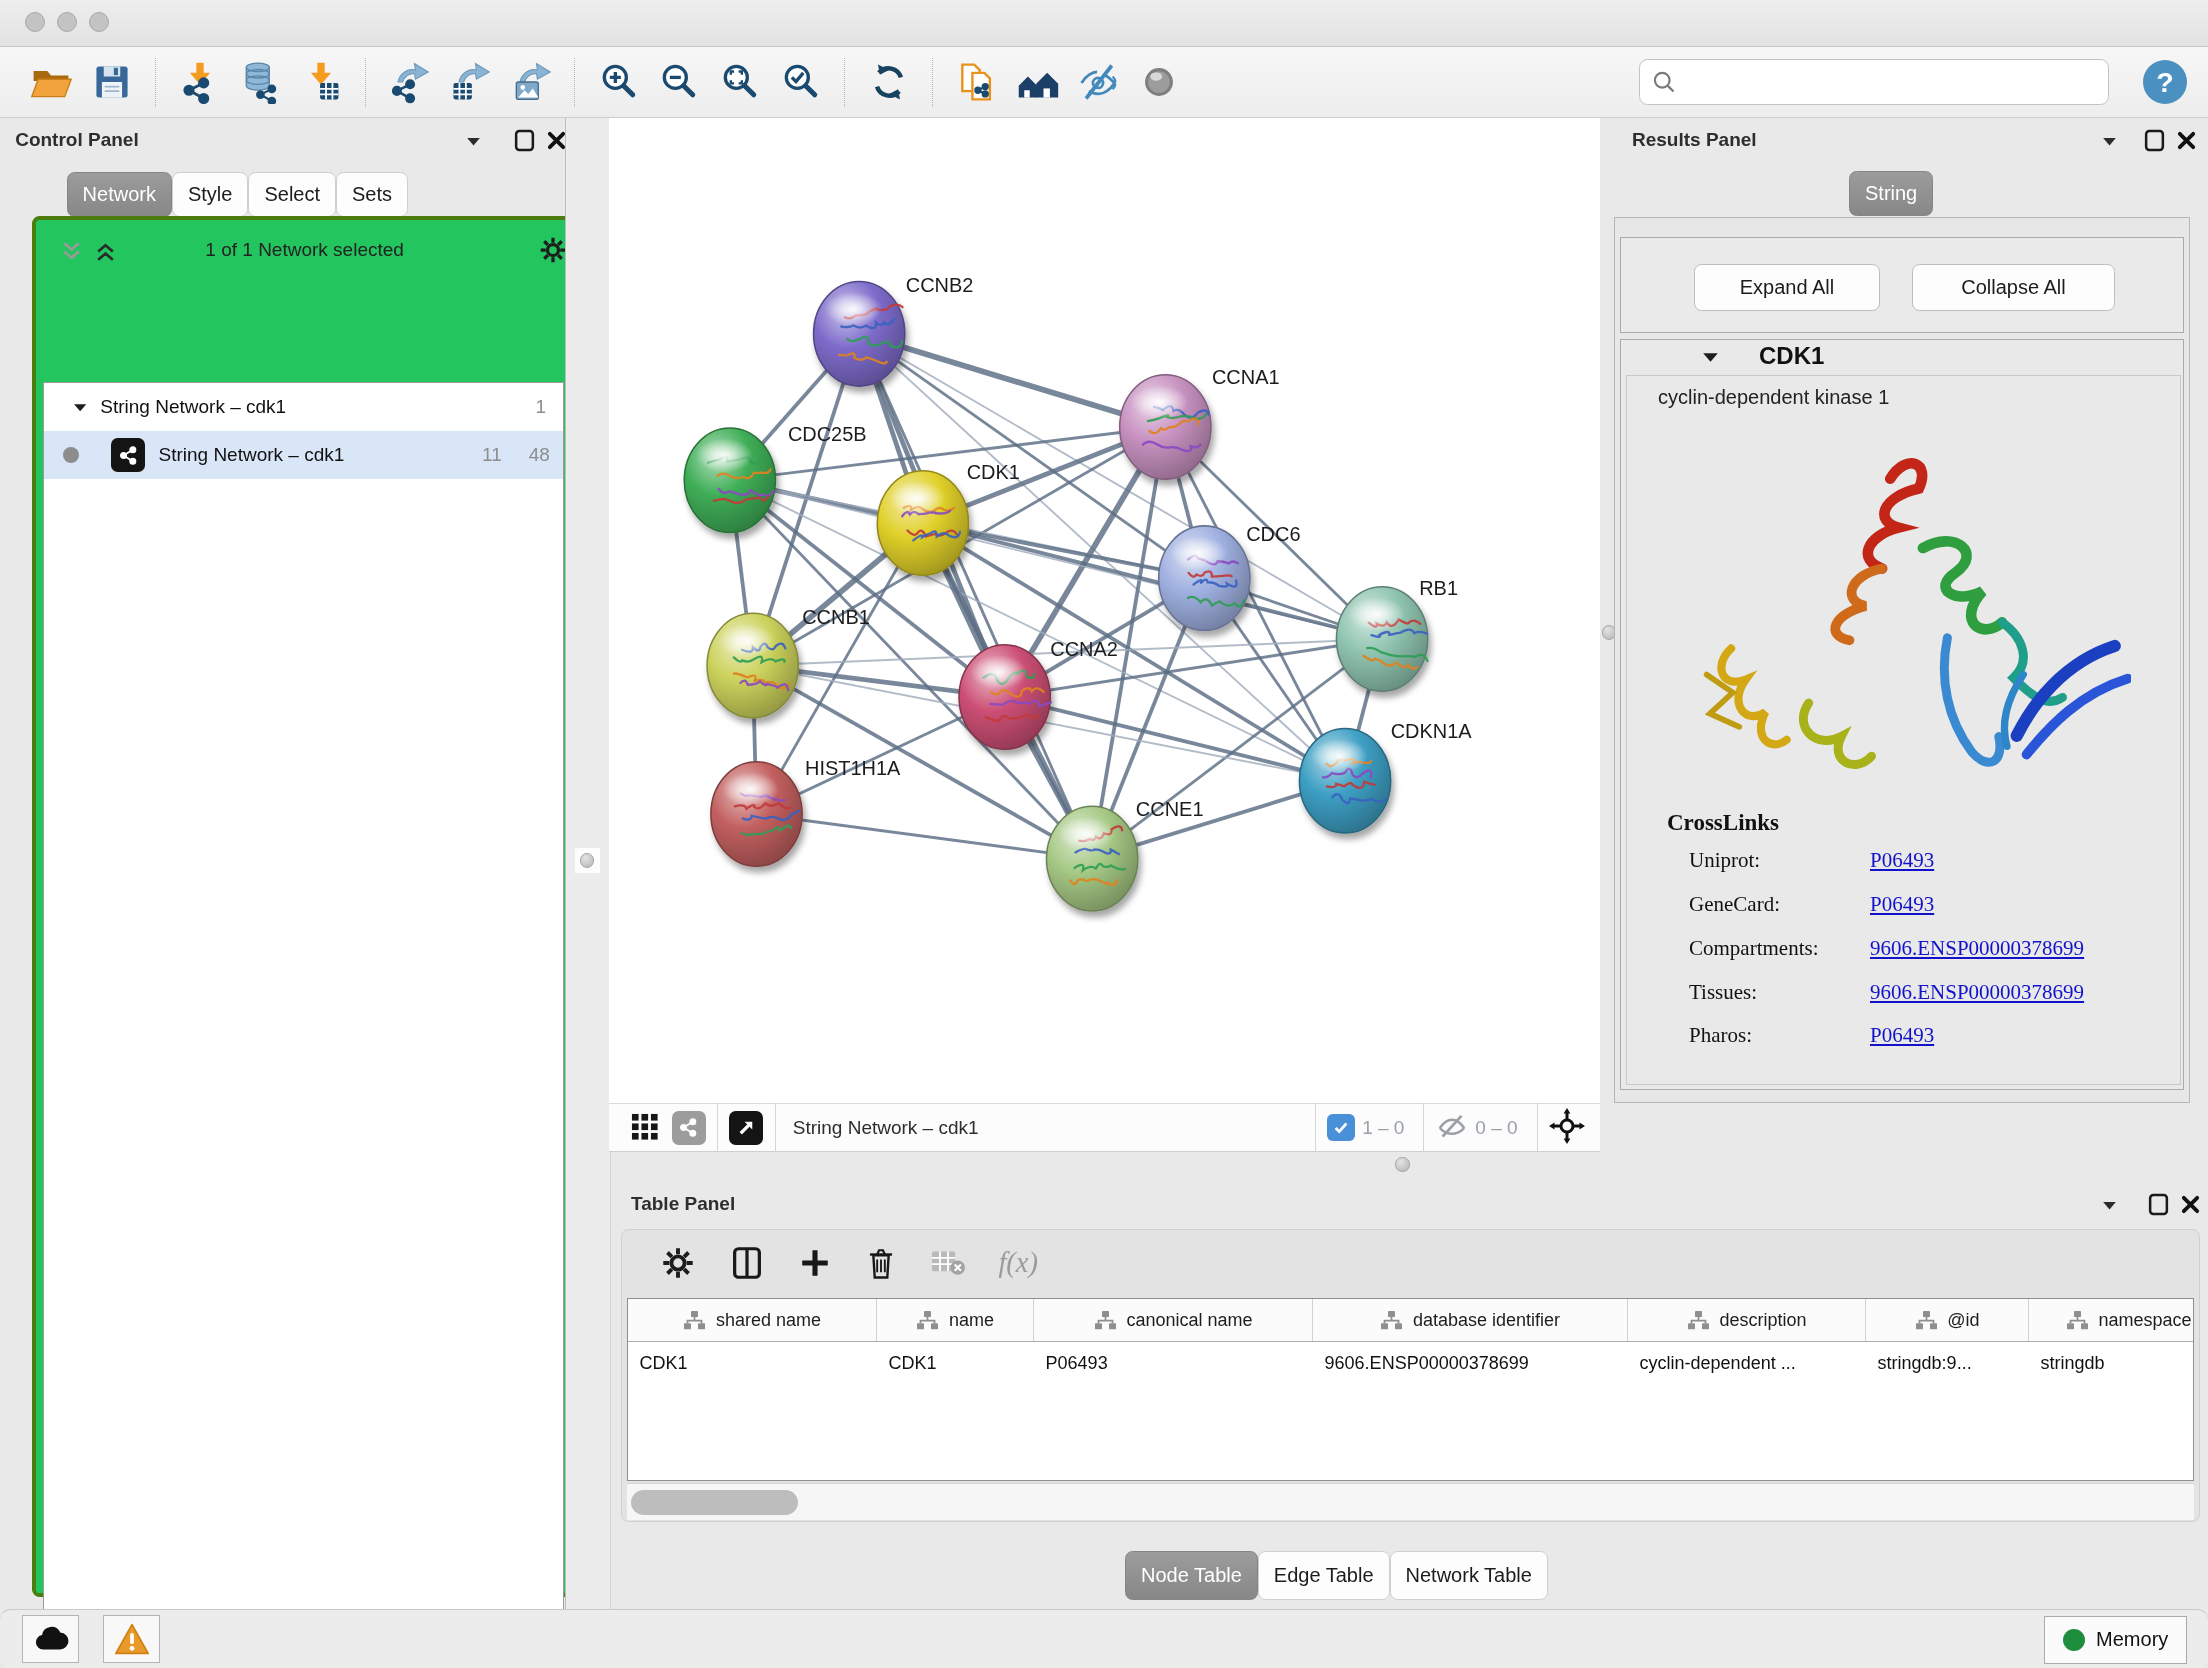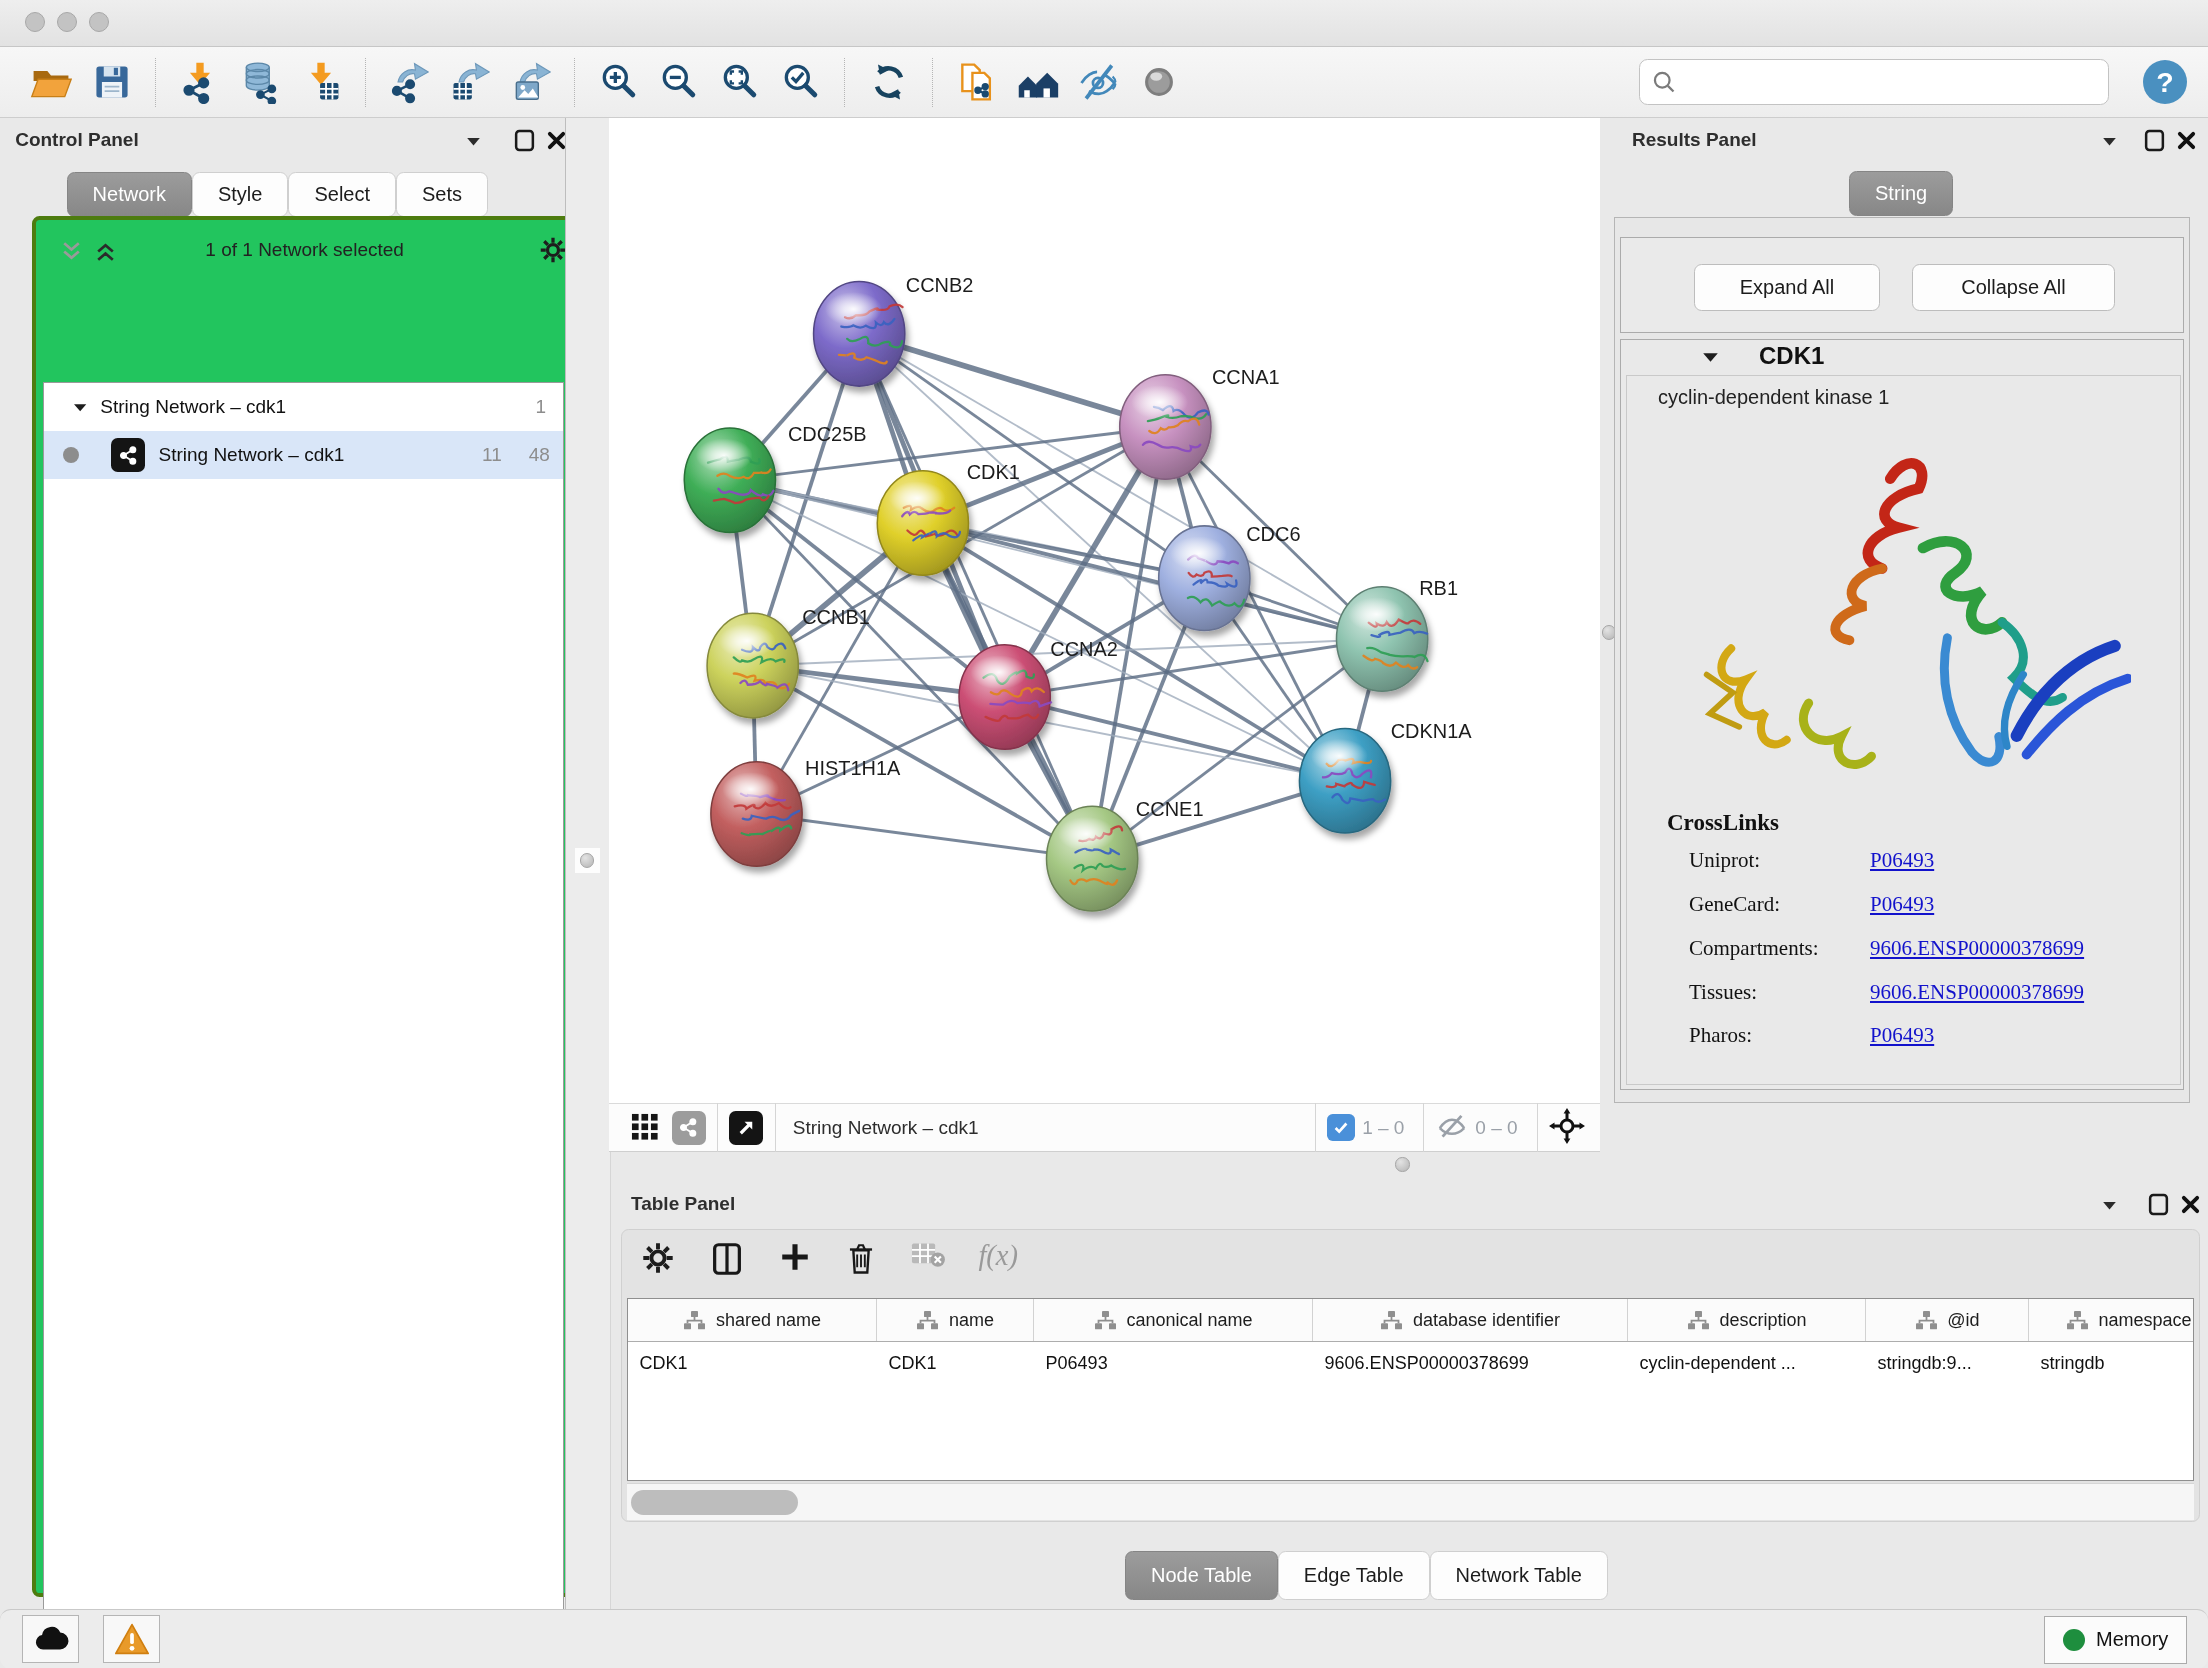--- a/index.html
+++ b/index.html
@@ -14,21 +14,21 @@
   .tb-btn{width:51px;height:53px;display:flex;align-items:center;justify-content:center;flex:none;margin:0 4.8px;}
   .tb-btn svg{width:44px;height:44px;}
   .tb-sep{flex:none;height:49px;border-left:1.9px dotted #b5b5b5;margin:0 13.3px;}
   #search-box{margin-left:auto;width:468px;height:44px;background:#fff;border:1px solid #c3c3c3;border-radius:8.6px;display:flex;align-items:center;flex:none;}
   #search-box svg{width:27px;height:27px;margin:0 7.6px 0 11.4px;flex:none;}
   #search-input{border:none;outline:none;flex:1;height:38px;font-size:19px;background:transparent;}
   #help-btn{width:44px;height:44px;border-radius:50%;background:#4a90c0;color:#fff;font-size:28.5px;font-weight:bold;display:flex;align-items:center;justify-content:center;margin-left:34px;flex:none;}
   
   .panel-title{font-size:19px;color:#2e2e2e;font-weight:bold;}
   .pn-ctrl svg{display:block;}
-  .tabbtn{height:45px;border-radius:7.6px;background:#fdfdfd;border:1px solid #cfcfcf;display:flex;align-items:center;justify-content:center;font-size:20px;color:#1c1c1c;padding:0 25px;box-sizing:border-box;}
+  .tabbtn{height:45px;border-radius:7.6px;background:#fdfdfd;border:1px solid #cfcfcf;display:flex;align-items:center;justify-content:center;font-size:20px;color:#1c1c1c;padding:0 15px;box-sizing:border-box;}
   .tabbtn.sel{background:linear-gradient(#9c9c9c,#878787);color:#fff;border-color:#858585;}
   
   #control-panel{left:7.6px;top:118px;width:557px;height:1476px;}
   #cp-tabs{position:absolute;left:59px;top:54px;display:flex;}
   #cp-box{position:absolute;left:24px;top:98px;width:538px;height:1373px;background:#22c55e;border:4px solid #4d7c0f;border-radius:7.6px;}
   #cp-head{position:absolute;left:0;top:11.4px;width:100%;height:38px;}
   #cp-summary{position:absolute;left:0;top:7.6px;width:100%;text-align:center;font-size:19px;color:#222;}
   #cp-list{position:absolute;left:7.6px;top:162px;width:521px;height:1301px;background:#fff;border:1.4px solid #9a9a9a;box-sizing:border-box;}
   .tree-row{position:relative;height:48px;display:flex;align-items:center;font-size:19px;color:#111;}
   .tree-row.sel{background:#d9e6f8;}
@@ -55,21 +55,21 @@
   #rp-gene{position:absolute;left:152px;top:224px;font-size:24px;font-weight:bold;color:#111;}
   #rp-desc{position:absolute;left:51px;top:268px;font-size:20px;color:#222;}
   #crosslinks{position:absolute;left:0;top:0;width:100%;font-family:"Liberation Serif",serif;}
   #cl-head{position:absolute;left:60px;top:692px;font-size:23px;font-weight:bold;color:#111;font-family:"Liberation Serif",serif;}
   .cl-row{position:absolute;left:82px;font-size:21px;color:#111;font-family:"Liberation Serif",serif;}
   .cl-val{position:absolute;left:263px;font-size:21px;font-family:"Liberation Serif",serif;}
   .cl-val a{color:#1212cc;text-decoration:underline;}
   
   #table-panel{left:609px;top:1176px;width:1600px;height:434px;}
   #tp-box{position:absolute;left:12.4px;top:53px;width:1579px;height:293px;background:#e3e3e3;border:1px solid #d0d0d0;border-radius:7.6px;box-sizing:border-box;}
-  #tp-toolbar{position:absolute;left:18px;top:9.5px;height:46px;display:flex;gap:32px;}
+  #tp-toolbar{position:absolute;left:38px;top:9.5px;height:46px;display:flex;align-items:center;gap:32px;}
   #tp-toolbar svg{display:block;}
   #fx-label{font-family:"Liberation Serif",serif;font-style:italic;font-size:28.5px;color:#9a9a9a;}
   #tp-table{position:absolute;left:4.8px;top:68px;width:1567px;height:183px;background:#fff;border:1.4px solid #8f8f8f;box-sizing:border-box;overflow:hidden;}
   #tp-header{display:flex;height:42px;background:#fbfbfb;border-bottom:1px solid #adadad;}
   .th{display:flex;align-items:center;justify-content:center;gap:9.5px;font-size:18px;color:#1d1d1d;border-right:1px solid #d2d2d2;box-sizing:border-box;flex:none;}
   #tp-row{display:flex;height:42px;}
   .td{display:flex;align-items:center;font-size:18px;color:#111;padding-left:11.4px;box-sizing:border-box;flex:none;}
   #tp-scroll{position:absolute;left:4.8px;top:253px;width:1567px;height:36px;background:#f6f6f6;border-top:1px solid #d6d6d6;}
   #tp-thumb{position:absolute;left:3.8px;top:5.7px;width:167px;height:25px;border-radius:12.4px;background:#bdbdbd;}
   #tp-tabs{position:absolute;left:516px;top:375px;display:flex;}

